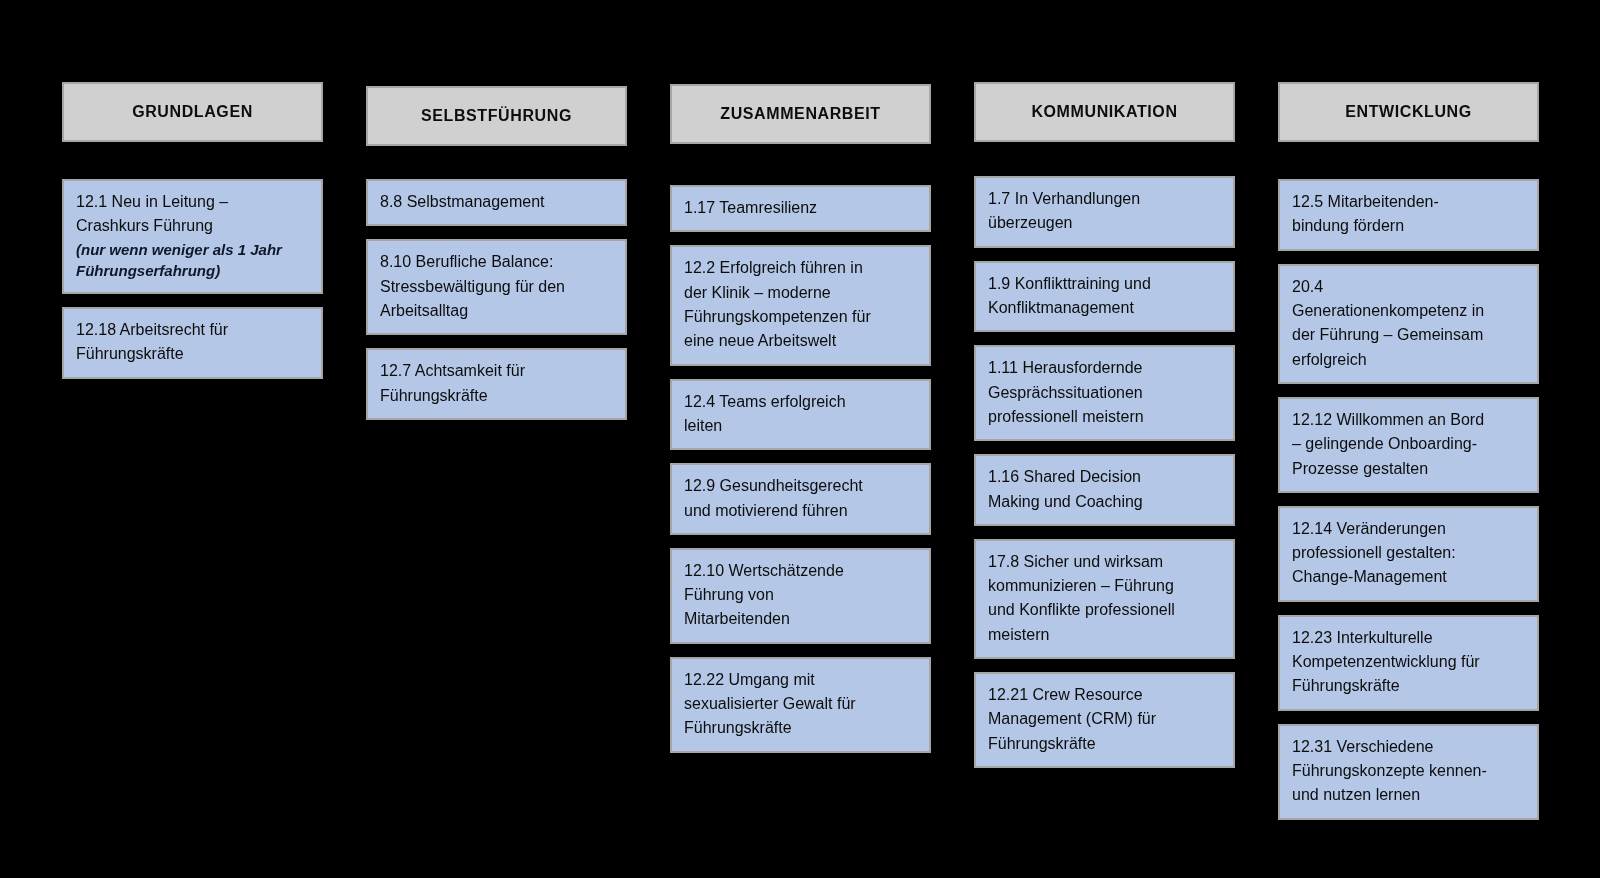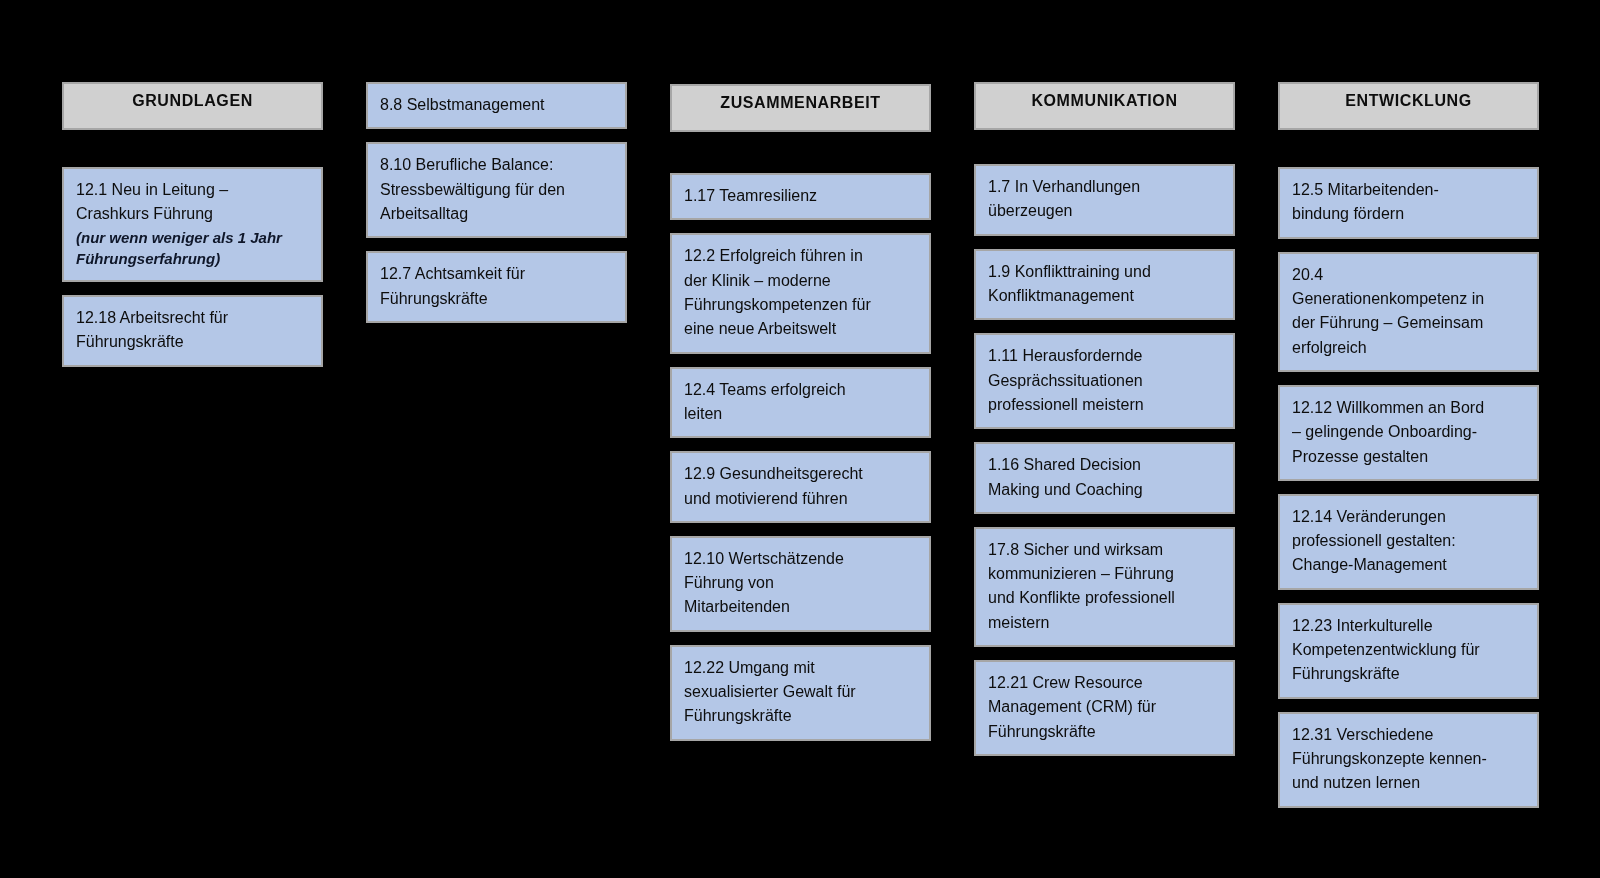--- a/index.html
+++ b/index.html
@@ -33,26 +33,26 @@
   }
   .column {
     width: 261px;
     flex: 0 0 261px;
     display: flex;
     flex-direction: column;
   }
   .col-header {
     background: #d0d0d0;
     border: 2px solid #a6a6a6;
-    height: 48px;
+    height: 60px;
     display: flex;
-    align-items: flex-start;
+    align-items: flex-end;
     justify-content: center;
     text-align: center;
-    padding: 8px 8px;
+    padding: 19px 8px;
     margin-bottom: 37px;
     box-shadow: 3px 3px 4px rgba(0,0,0,0.55);
   }
   .col-header-label {
     font-size: 16px;
     font-weight: bold;
     color: #0d0d0d;
     letter-spacing: 0.6px;
   }
   
@@ -93,20 +93,23 @@
         <div class="col-header">
           <span class="col-header-label">GRUNDLAGEN</span>
         </div>
         <div class="card"><span class="card-text">12.1 Neu in Leitung –
 Crashkurs Führung</span><span class="card-note">(nur wenn weniger als 1 Jahr
 Führungserfahrung)</span></div>
         <div class="card"><span class="card-text">12.18 Arbeitsrecht für
 Führungskräfte</span></div>
       </div>
       <div class="column c2">
+        <div class="col-header">
+          <span class="col-header-label">SELBSTFÜHRUNG</span>
+        </div>
         <div class="card"><span class="card-text">8.8 Selbstmanagement</span></div>
         <div class="card"><span class="card-text">8.10 Berufliche Balance:
 Stressbewältigung für den
 Arbeitsalltag</span></div>
         <div class="card"><span class="card-text">12.7 Achtsamkeit für
 Führungskräfte</span></div>
       </div>
       <div class="column c3">
         <div class="col-header">
           <span class="col-header-label">ZUSAMMENARBEIT</span>

